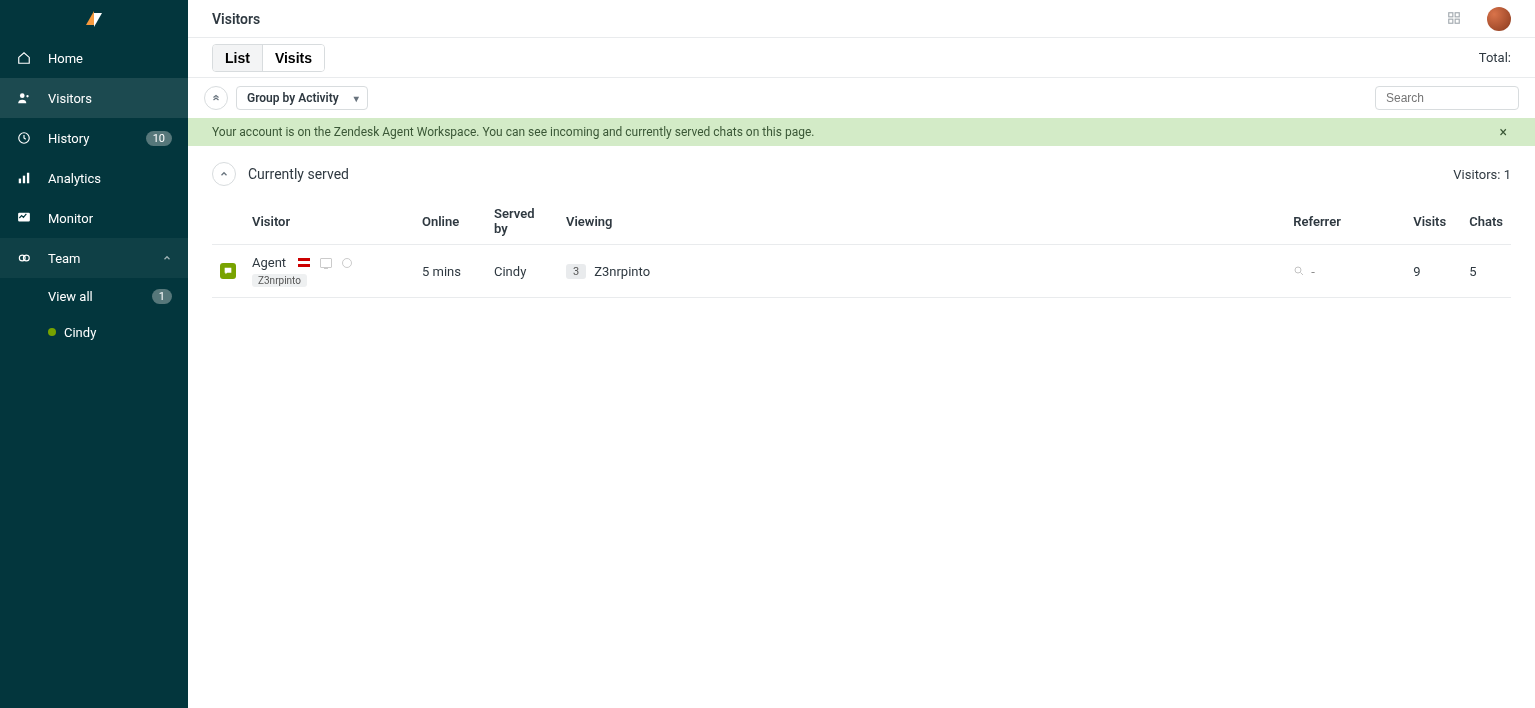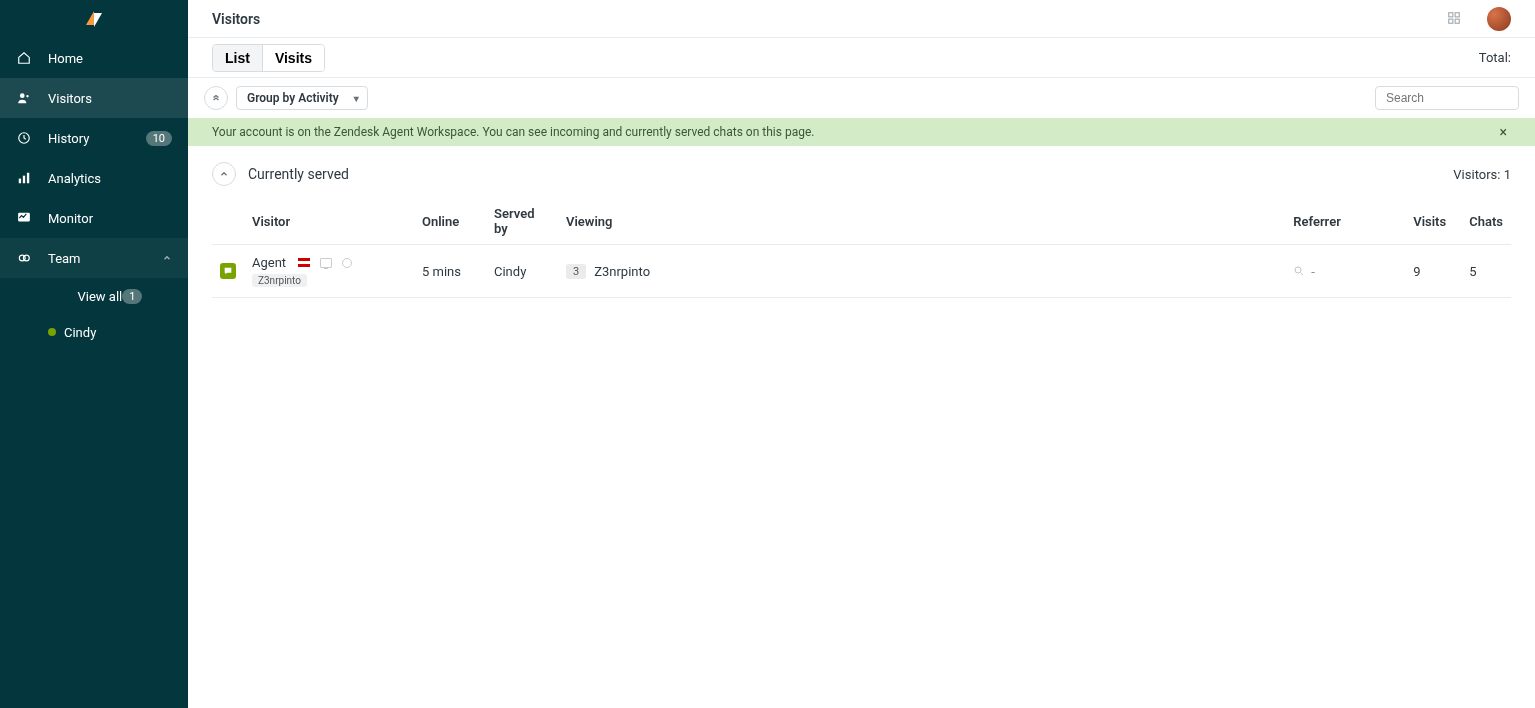--- a/index.html
+++ b/index.html
@@ -14,21 +14,21 @@
 .nav-item { display: flex; align-items: center; height: 40px; padding: 0 16px; cursor: pointer; font-size: 13px; position: relative; }
 .nav-item .icon { width: 16px; height: 16px; margin-right: 16px; display: flex; align-items: center; justify-content: center; flex-shrink: 0; }
 .nav-item .label { flex: 1; }
 .nav-item.active { background: rgba(255,255,255,0.1); }
 .nav-badge { background: #56777a; color: #fff; font-size: 11px; padding: 1px 7px; border-radius: 10px; }
 .nav-chevron { margin-left: 6px; opacity: 0.6; }
 .team-sub { list-style: none; }
 .team-sub-item { display: flex; align-items: center; height: 36px; padding: 0 16px 0 48px; font-size: 13px; cursor: pointer; }
 .team-sub-item .dot { width: 8px; height: 8px; border-radius: 50%; margin-right: 8px; display: inline-block; }
 .team-sub-item .dot.online { background: #78a300; }
-.team-sub-item.viewall { justify-content: center; padding-left: 48px; }
+.team-sub-item.viewall { justify-content: space-between; padding-left: 48px; }
 
 
 .main { flex: 1; display: flex; flex-direction: column; background: #fff; min-width: 0; }
 .topbar { height: 38px; border-bottom: 1px solid #e9ebed; display: flex; align-items: center; padding: 0 24px; }
 .topbar-title { font-size: 14px; font-weight: 600; }
 .topbar-spacer { flex: 1; }
 .apps-icon { width: 16px; height: 16px; margin-right: 24px; cursor: pointer; opacity: 0.6; }
 .avatar { width: 24px; height: 24px; border-radius: 50%; background: radial-gradient(circle at 30% 30%, #d9734a, #8a3a1e); cursor: pointer; }
 
 .controls { height: 40px; border-bottom: 1px solid #e9ebed; display: flex; align-items: center; padding: 0 24px; }

